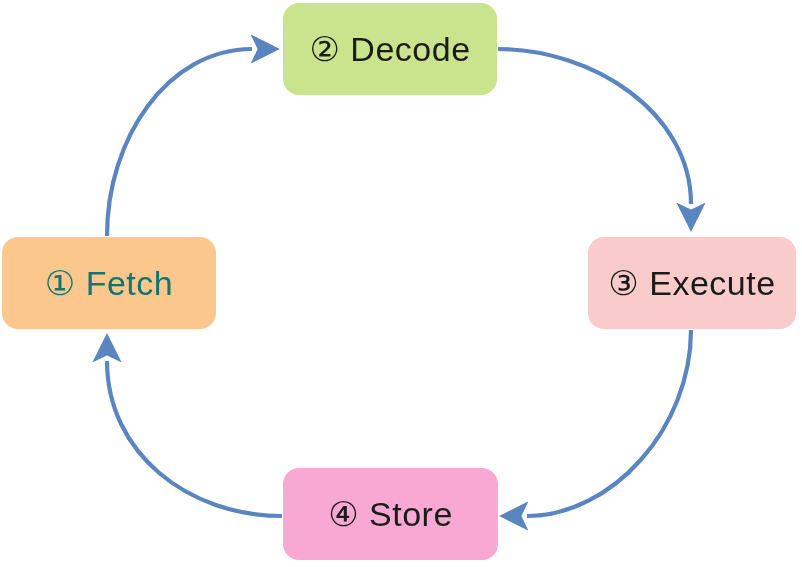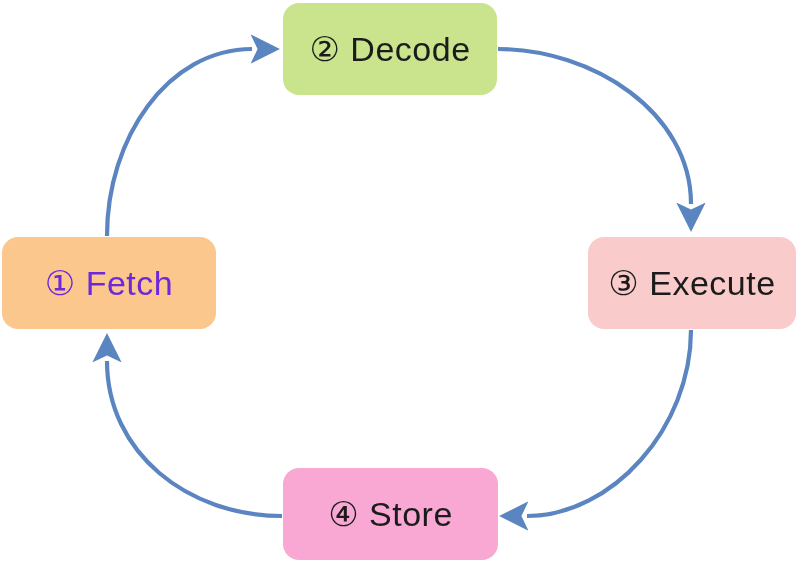--- a/index.html
+++ b/index.html
@@ -59,21 +59,21 @@
     <path class="edge" d="M 107 236 C 107 138 168 49 252 49" marker-end="url(#arrowhead)" style="stroke: rgb(91, 133, 192);"></path>
 
     <path class="edge" d="M 498 49 C 592 49 691 112 691 204" marker-end="url(#arrowhead)" style="stroke: rgb(91, 133, 192);"></path>
 
     <path class="edge" d="M 691 330 C 691 428 612 516 527 516" marker-end="url(#arrowhead)" style="stroke: rgb(91, 133, 192);"></path>
 
     <path class="edge" d="M 282 516 C 188 516 107 453 107 361" marker-end="url(#arrowhead)" style="stroke: rgb(91, 133, 192);"></path>
   </svg>
 
   <div class="node node-fetch" style="background-color: rgb(251, 199, 141);">
-    <span class="node-label" style="color: #6d28d9; text-align: right;">① Fetch</span>
+    <span class="node-label" style="color: #0f766e; text-align: right;">① Fetch</span>
   </div>
 
   <div class="node node-decode" style="background-color: rgb(201, 228, 140);">
     <span class="node-label" style="color: rgb(27, 27, 27);">② Decode</span>
   </div>
 
   <div class="node node-execute" style="background-color: rgb(250, 203, 203);">
     <span class="node-label" style="color: rgb(27, 27, 27);">③ Execute</span>
   </div>
 

